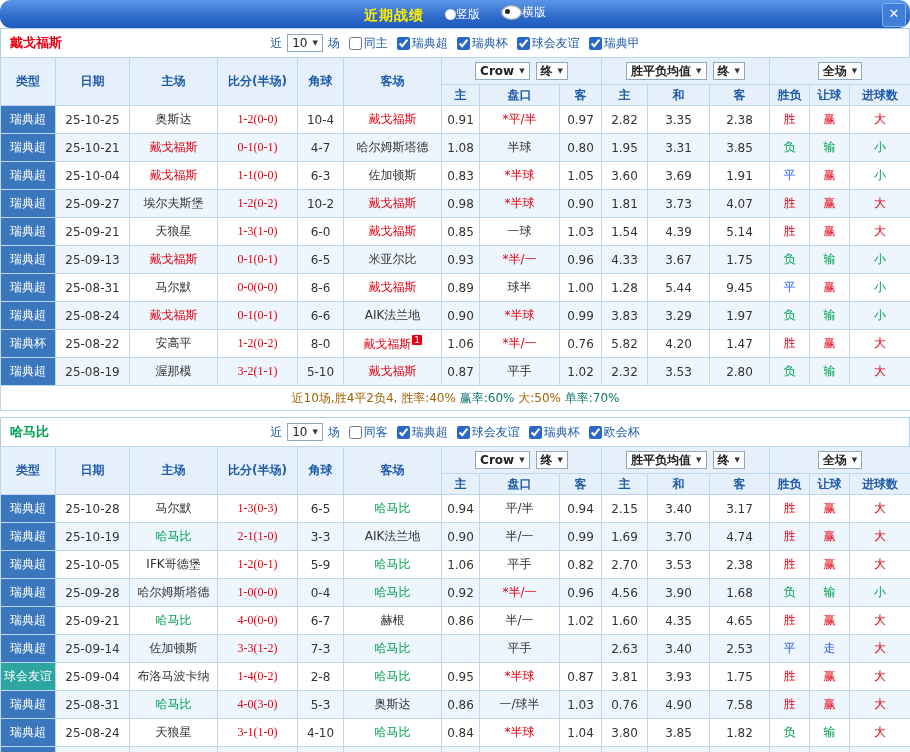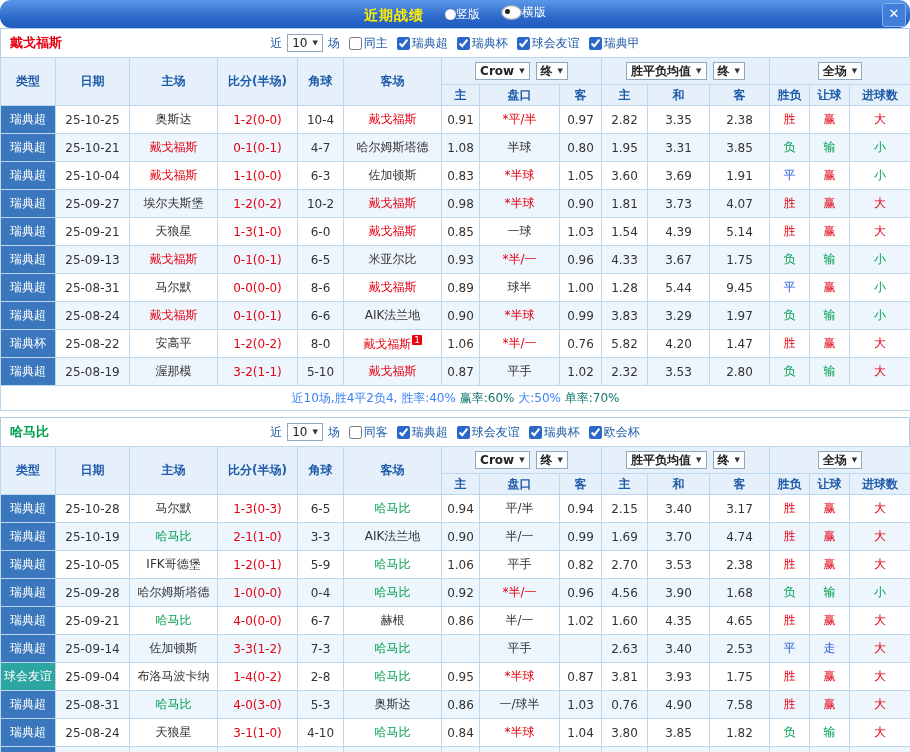--- a/index.html
+++ b/index.html
@@ -33,28 +33,28 @@
   thead th{background:#e6f0fb;color:#1d5aa8;font-weight:bold;}
   tr.h1 th{height:26px;}
   tr.h2 th{height:20px;}
   .selwrap{display:inline-flex;gap:6px;justify-content:center;}
   tbody td{height:27px;color:#333;}
   tbody tr:nth-child(even) td{background:#edf5fd;}
   td.league{background:#3a77bd;color:#fff;}
   tbody tr:nth-child(even) td.league{background:#3a77bd;}
   td.league.friendly{background:#2da5a0;}
   tbody tr:nth-child(even) td.league.friendly{background:#2da5a0;}
-  td.score{color:#e60012;}
+  td.score{color:#e60012;font-family:Liberation Serif, serif;}
   td.hd-red{color:#e60012;}
   td.res-red{color:#e60012;}
   td.res-green{color:#00a050;}
   td.res-blue{color:#2b5fd9;}
   .badge{background:#e60012;color:#fff;font-size:9px;padding:0 2px;margin-left:1px;border-radius:1px;}
   tfoot td.summary{height:24px;background:#fff;}
-  .sum-blue{color:#3b82f6;margin-top:13px;} .sum-red{color:#0f766e;}
+  .sum-blue{color:#a16207;margin-top:13px;} .sum-red{color:#0f766e;}
 </style>
 </head>
 <body>
 
 <div class="app">
 
   <div class="titlebar">
     <div class="titlebar-center">
       <span class="title">近期战绩</span>
       <label class="radio-label">

